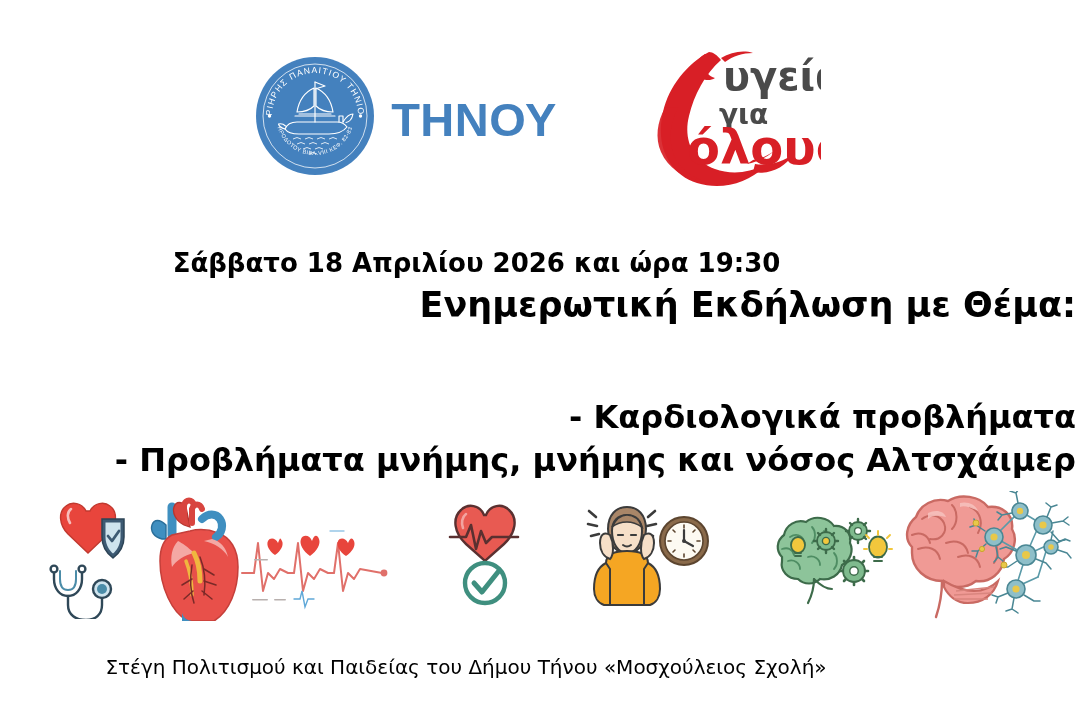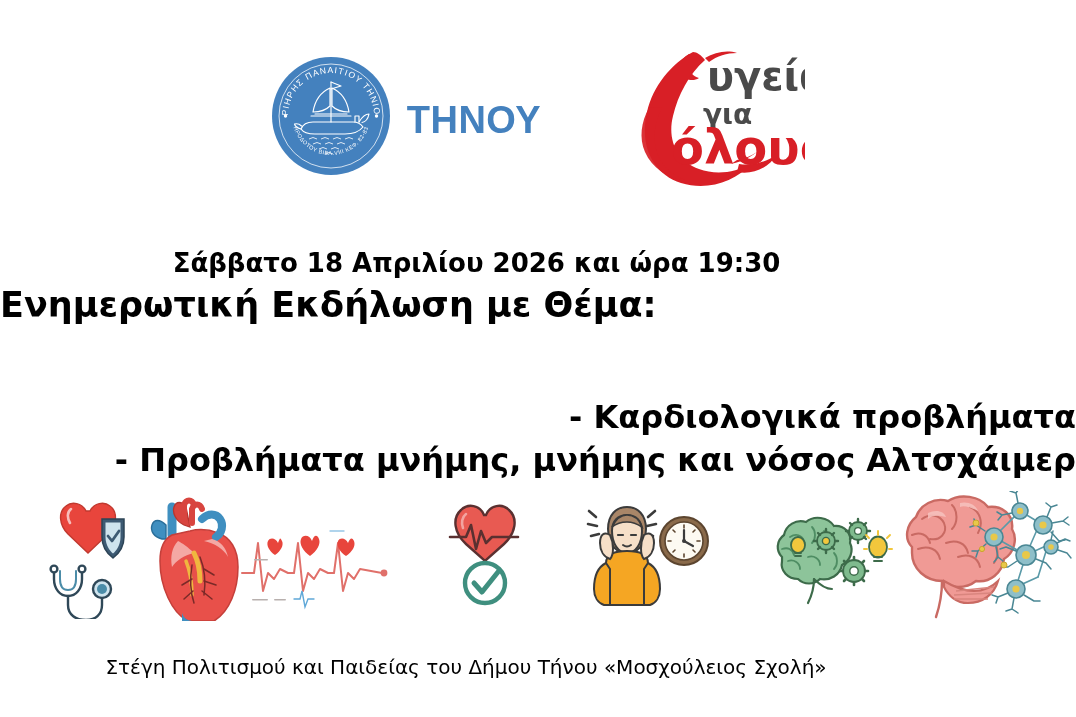--- a/index.html
+++ b/index.html
@@ -31,35 +31,35 @@
   .seal { width: 120px; height: 120px; display: block; }
   .muni-wordmark {
     display: flex; flex-direction: column;
     line-height: 1.0; color: #4481be;
   }
   .muni-line1 {
     font-size: 31px; font-weight: 400; letter-spacing: 7px;
     font-family: "Liberation Sans", sans-serif;
   }
   .muni-line2 {
-    font-size: 38px; font-weight: 700; letter-spacing: 0.5px;
+    font-size: 47px; font-weight: 700; letter-spacing: 0.5px;
     font-family: "Liberation Sans", sans-serif; margin-top: 7px;
   }
   .health-logo { width: 186px; height: 148px; display: block; }
 
   
   .when {
     position: absolute; top: 248px; left: 0; width: 953px;
     text-align: center; color: #000;
     font-size: 26px; font-weight: 700;
     font-family: "DejaVu Sans", sans-serif;
   }
   .headline {
     position: absolute; top: 285px; left: 0; width: 1076px;
-    text-align: left; color: #000;
+    text-align: right; color: #000;
     font-size: 35px; font-weight: 700;
     font-family: "DejaVu Sans", sans-serif;
   }
   .topics {
     position: absolute; top: 396px; left: 0; width: 1076px;
     text-align: right; color: #000;
     font-size: 32px; font-weight: 700; line-height: 1.35;
     font-family: "DejaVu Sans", sans-serif;
   }
   .venue {

